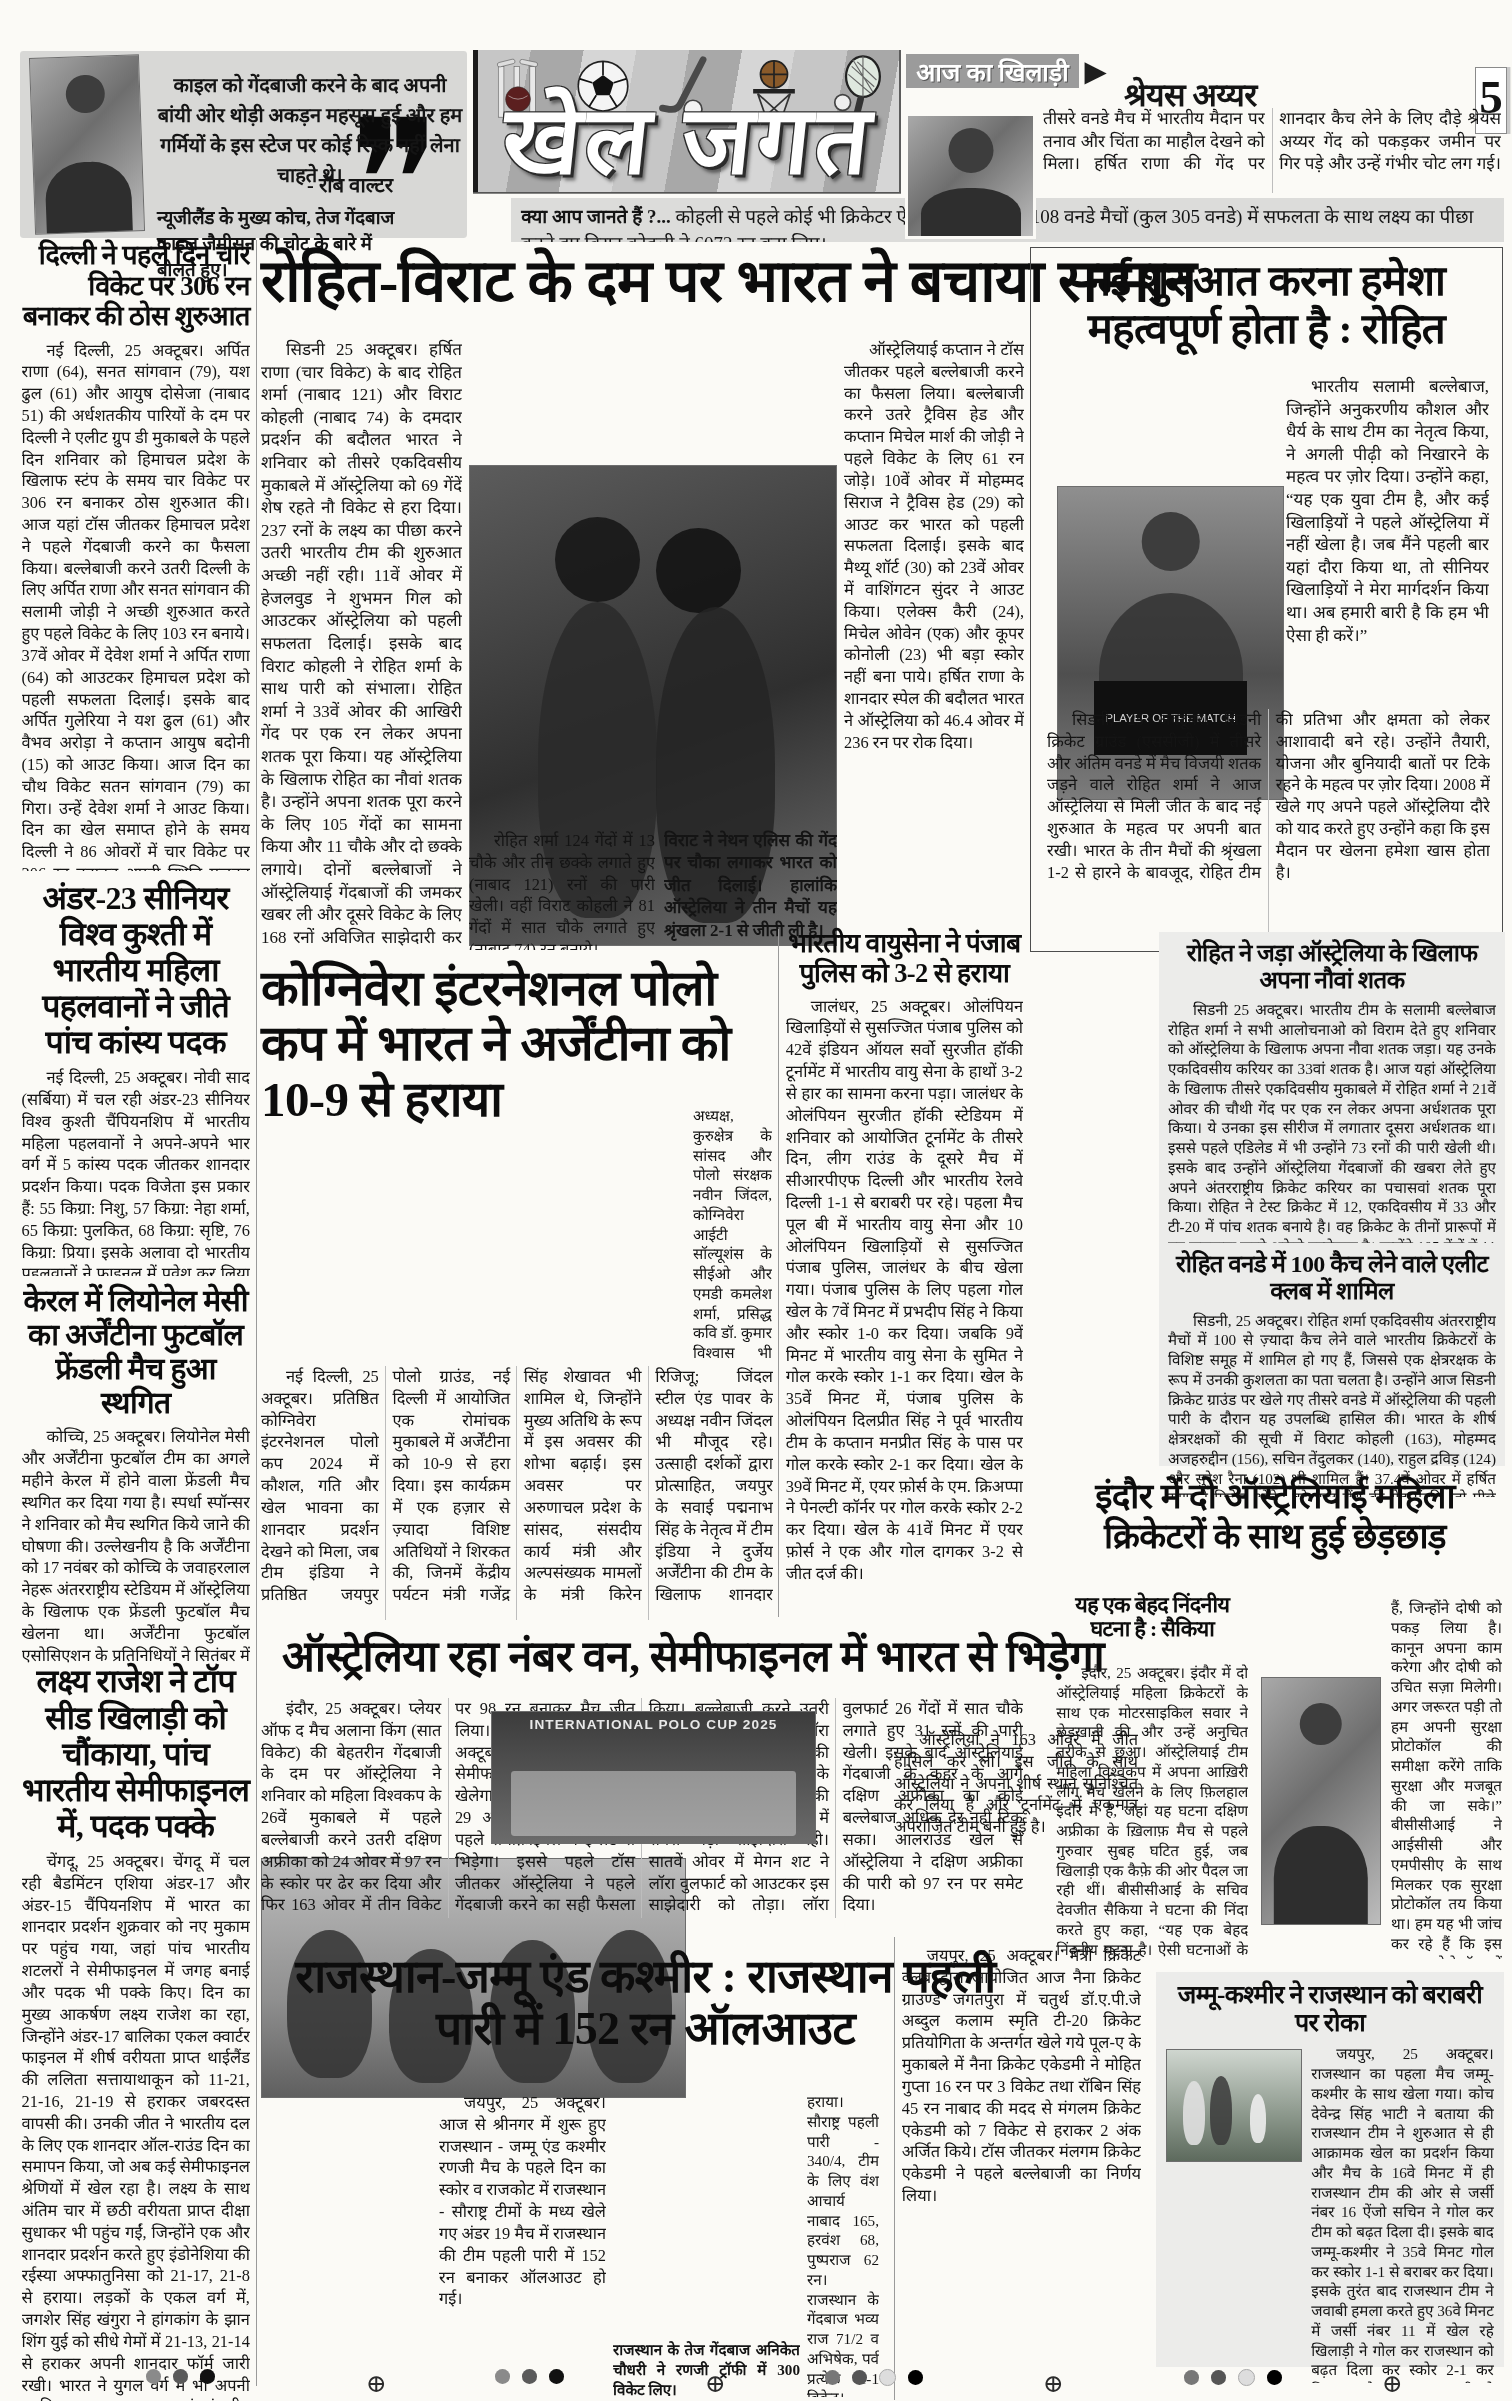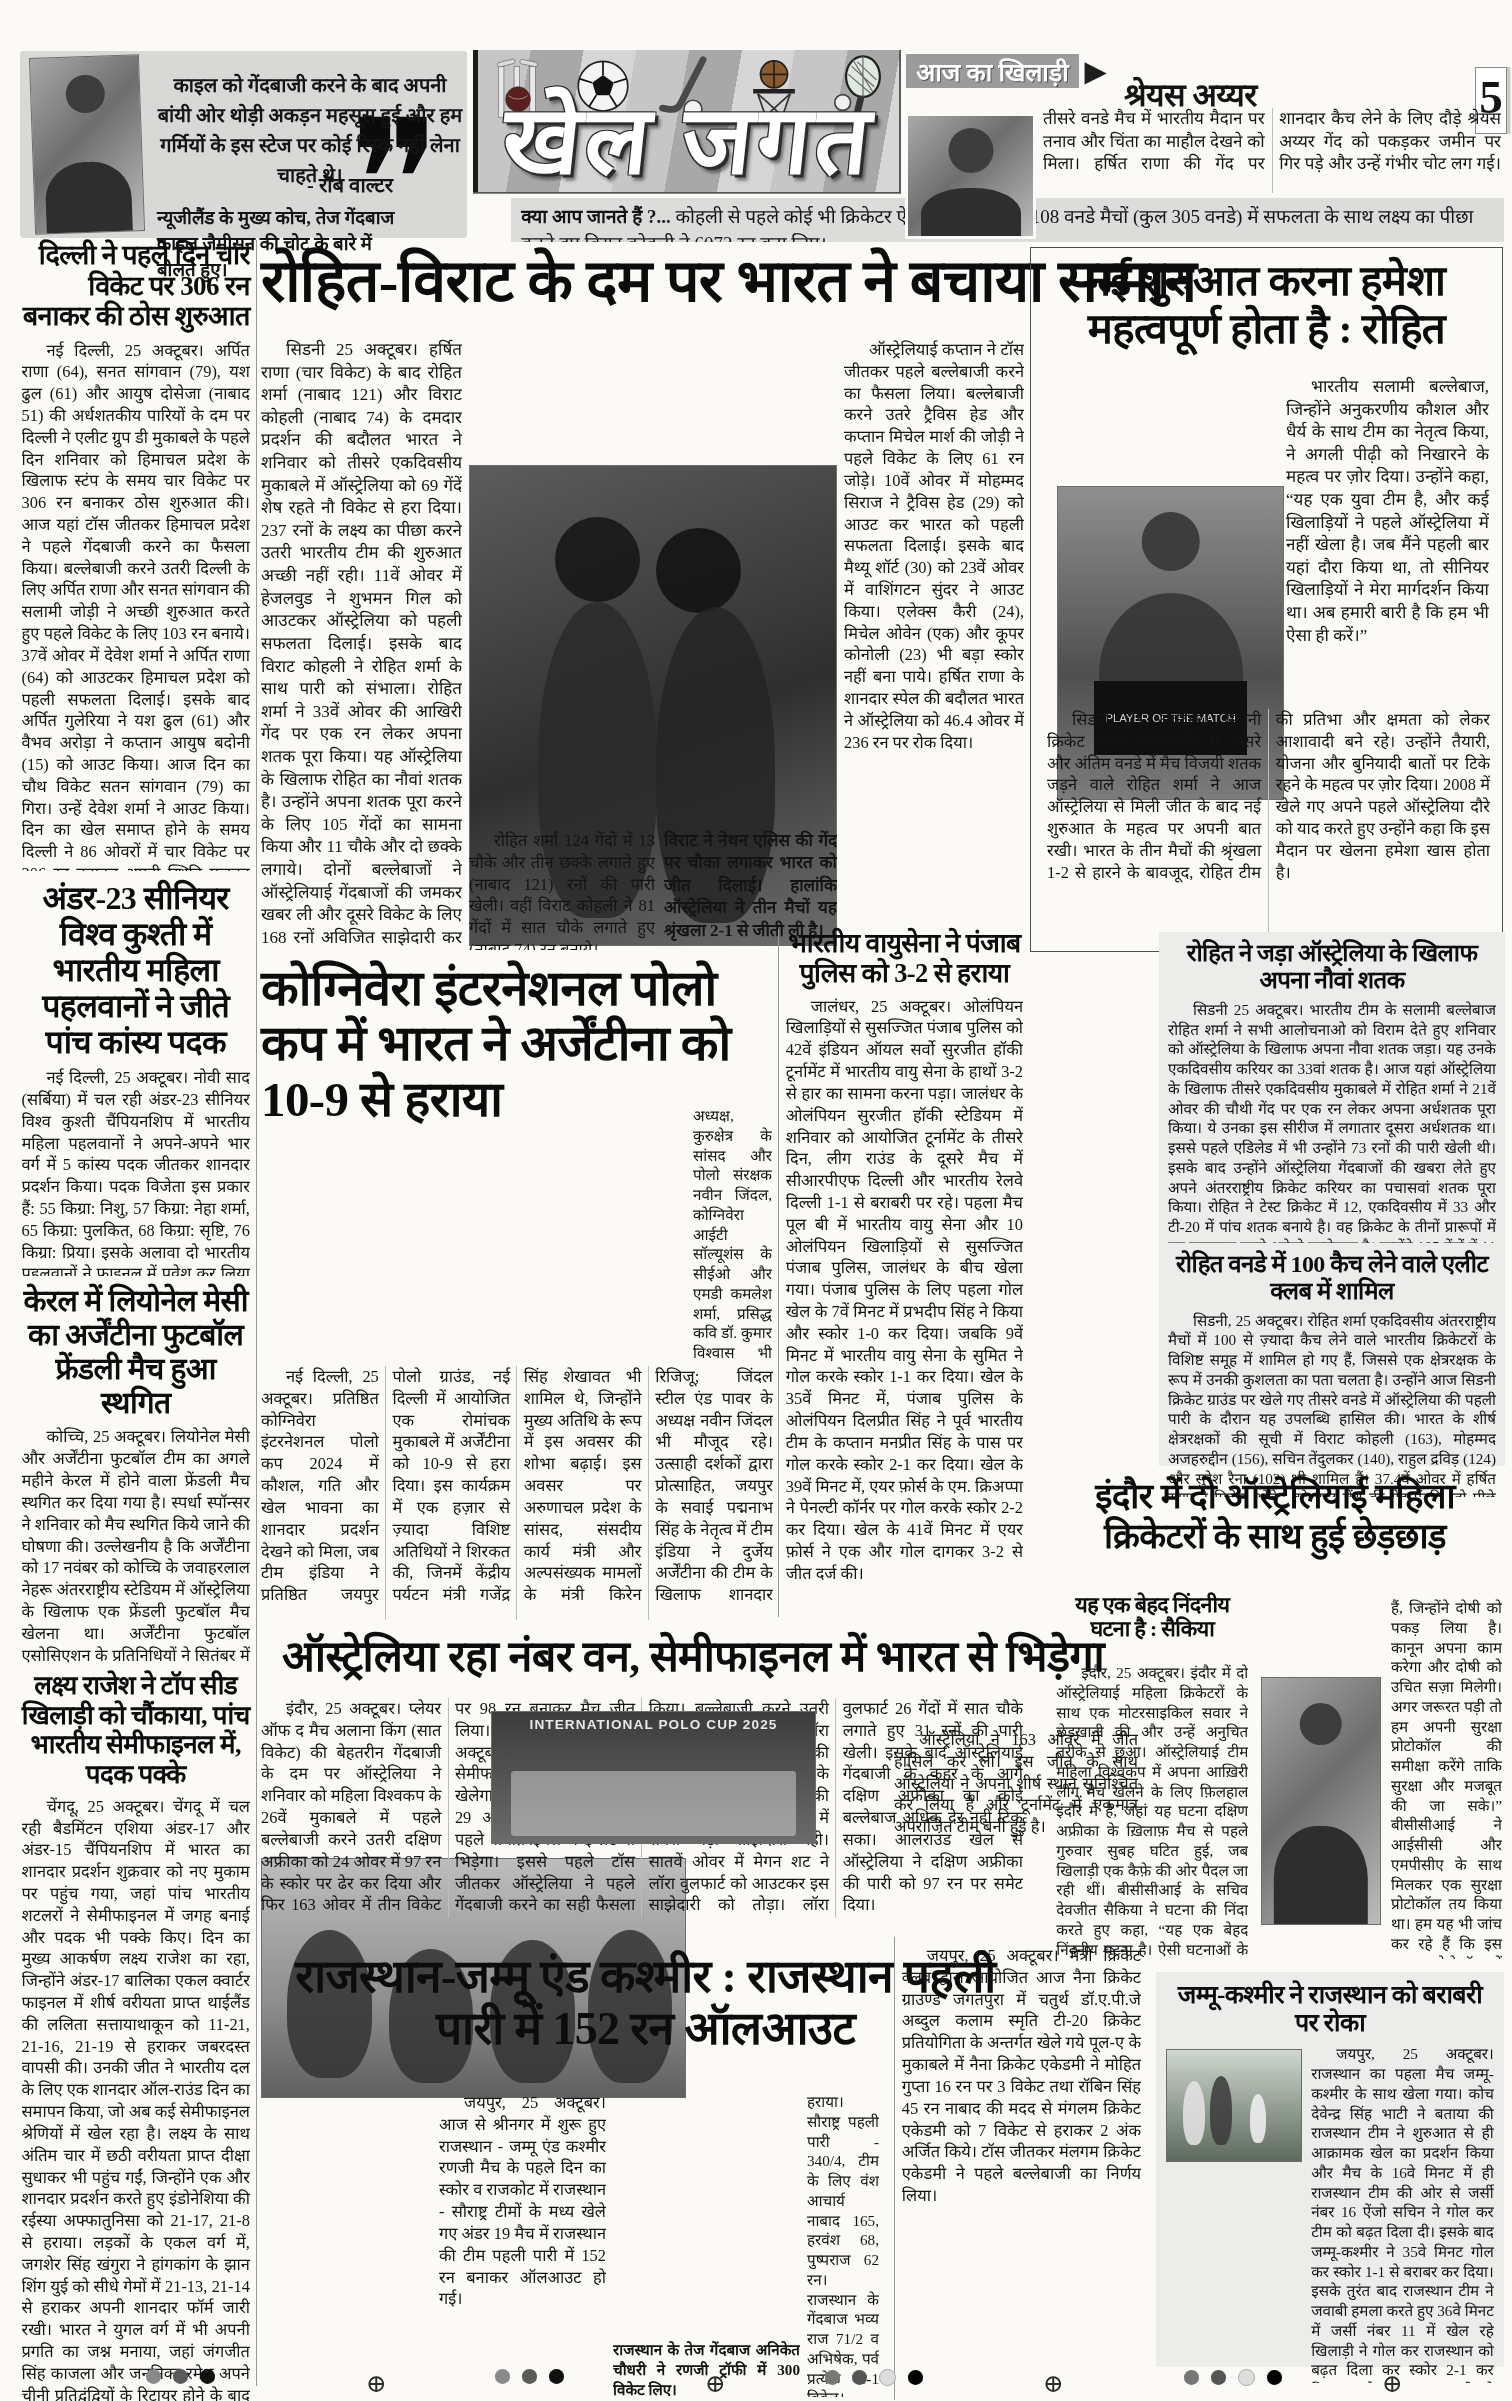--- a/index.html
+++ b/index.html
@@ -137,21 +137,21 @@
     </article>
     <article>
       <h2 class="hd ctr" style="font-size:32px;margin-top:9px;">अंडर-23 सीनियर विश्व कुश्ती में भारतीय महिला पहलवानों ने जीते पांच कांस्य पदक</h2>
       <p class="bt" style="height:209px;margin-top:6.8px;">नई दिल्ली, 25 अक्टूबर। नोवी साद (सर्बिया) में चल रही अंडर-23 सीनियर विश्व कुश्ती चैंपियनशिप में भारतीय महिला पहलवानों ने अपने-अपने भार वर्ग में 5 कांस्य पदक जीतकर शानदार प्रदर्शन किया। पदक विजेता इस प्रकार हैं: 55 किग्रा: निशु, 57 किग्रा: नेहा शर्मा, 65 किग्रा: पुलकित, 68 किग्रा: सृष्टि, 76 किग्रा: प्रिया। इसके अलावा दो भारतीय पहलवानों ने फाइनल में प्रवेश कर लिया है और कल जापानी प्रतिद्वंद्वियों के खिलाफ स्वर्ण पदक के लिए प्रतिस्पर्धा करेंगी: 53 किग्रा: हंसिका लांबा, 59 किग्रा: सारिका मलिक।</p>
     </article>
     <article>
       <h2 class="hd ctr" style="font-size:30px;margin-top:8px;">केरल में लियोनेल मेसी का अर्जेंटीना फुटबॉल फ्रेंडली मैच हुआ स्थगित</h2>
       <p class="bt" style="height:237px;margin-top:6.8px;">कोच्चि, 25 अक्टूबर। लियोनेल मेसी और अर्जेंटीना फुटबॉल टीम का अगले महीने केरल में होने वाला फ्रेंडली मैच स्थगित कर दिया गया है। स्पर्धा स्पॉन्सर ने शनिवार को मैच स्थगित किये जाने की घोषणा की। उल्लेखनीय है कि अर्जेंटीना को 17 नवंबर को कोच्चि के जवाहरलाल नेहरू अंतरराष्ट्रीय स्टेडियम में ऑस्ट्रेलिया के खिलाफ एक फ्रेंडली फुटबॉल मैच खेलना था। अर्जेंटीना फुटबॉल एसोसिएशन के प्रतिनिधियों ने सितंबर में वेन्यू का निरीक्षण किया था। कोच्चि का दौरा इस साल फीफा अंतरराष्ट्रीय सत्र के दौरान फ्रेंडली मैचों के लिए ला एल्बिसेलेस्टे की नवंबर के अस्थायी कार्यक्रम का हिस्सा था। स्पॉन्सर ने फीफा से अनुमति मिलने में देरी का हवाला देते हुए कहा कि मैच अगले अंतरराष्ट्रीय सत्र के दौरान पुनर्निर्धारित किया जाएगा। तारीखों की घोषणा नहीं की गई।</p>
     </article>
     <article>
-      <h2 class="hd ctr" style="font-size:26px;margin-top:8px;">लक्ष्य राजेश ने टॉप सीड खिलाड़ी को चौंकाया, पांच भारतीय सेमीफाइनल में, पदक पक्के</h2>
+      <h2 class="hd ctr" style="font-size:32px;margin-top:0;">लक्ष्य राजेश ने टॉप सीड खिलाड़ी को चौंकाया, पांच भारतीय सेमीफाइनल में, पदक पक्के</h2>
       <p class="bt" style="height:638px;margin-top:6.8px;">चेंगदू, 25 अक्टूबर। चेंगदू में चल रही बैडमिंटन एशिया अंडर-17 और अंडर-15 चैंपियनशिप में भारत का शानदार प्रदर्शन शुक्रवार को नए मुकाम पर पहुंच गया, जहां पांच भारतीय शटलरों ने सेमीफाइनल में जगह बनाई और पदक भी पक्के किए। दिन का मुख्य आकर्षण लक्ष्य राजेश का रहा, जिन्होंने अंडर-17 बालिका एकल क्वार्टर फाइनल में शीर्ष वरीयता प्राप्त थाईलैंड की ललिता सत्तायाथाकून को 11-21, 21-16, 21-19 से हराकर जबरदस्त वापसी की। उनकी जीत ने भारतीय दल के लिए एक शानदार ऑल-राउंड दिन का समापन किया, जो अब कई सेमीफाइनल श्रेणियों में खेल रहा है। लक्ष्य के साथ अंतिम चार में छठी वरीयता प्राप्त दीक्षा सुधाकर भी पहुंच गईं, जिन्होंने एक और शानदार प्रदर्शन करते हुए इंडोनेशिया की रईस्या अफ्फातुनिसा को 21-17, 21-8 से हराया। लड़कों के एकल वर्ग में, जगशेर सिंह खंगुरा ने हांगकांग के झान शिंग युई को सीधे गेमों में 21-13, 21-14 से हराकर अपनी शानदार फॉर्म जारी रखी। भारत ने युगल वर्ग में भी अपनी प्रगति का जश्न मनाया, जहां जंगजीत सिंह काजला और जननिका रमेश अपने चीनी प्रतिद्वंद्वियों के रिटायर होने के बाद अंडर-17 मिश्रित युगल सेमीफाइनल में पहुंच गए। इससे पहले, शीर्ष वरीयता प्राप्त शाइना मणिमुथु ने जापान की युबुकी अज़ुमाया को 21-14, 21-16 से हराकर अंडर-15 बालिका एकल सेमीफाइनल में आसानी से प्रवेश किया। दोनों आयु वर्गों में पांच सेमीफाइनलिस्टों के साथ, भारत के युवा शटलरों ने अब तक के अपने सबसे यादगार महाद्वीपीय अभियानों में से एक का प्रदर्शन किया है।</p>
     </article>
 
   </aside>
 
   <h1 class="abs hd" style="left:261px;top:248px;width:763px;font-size:59px;white-space:nowrap;">रोहित-विराट के दम पर भारत ने बचाया सम्मान</h1>
   <p class="abs bt" style="left:261px;top:339px;width:201px;height:610px;font-size:17px;">सिडनी 25 अक्टूबर। हर्षित राणा (चार विकेट) के बाद रोहित शर्मा (नाबाद 121) और विराट कोहली (नाबाद 74) के दमदार प्रदर्शन की बदौलत भारत ने शनिवार को तीसरे एकदिवसीय मुकाबले में ऑस्ट्रेलिया को 69 गेंदें शेष रहते नौ विकेट से हरा दिया। 237 रनों के लक्ष्य का पीछा करने उतरी भारतीय टीम की शुरुआत अच्छी नहीं रही। 11वें ओवर में हेजलवुड ने शुभमन गिल को आउटकर ऑस्ट्रेलिया को पहली सफलता दिलाई। इसके बाद विराट कोहली ने रोहित शर्मा के साथ पारी को संभाला। रोहित शर्मा ने 33वें ओवर की आखिरी गेंद पर एक रन लेकर अपना शतक पूरा किया। यह ऑस्ट्रेलिया के खिलाफ रोहित का नौवां शतक है। उन्होंने अपना शतक पूरा करने के लिए 105 गेंदों का सामना किया और 11 चौके और दो छक्के लगाये। दोनों बल्लेबाजों ने ऑस्ट्रेलियाई गेंदबाजों की जमकर खबर ली और दूसरे विकेट के लिए 168 रनों अविजित साझेदारी कर भारत को 38.3 ओवर में 237 रन बनाकर नौ विकेट से जीत दिला दी।</p>
   <figure class="abs photo" style="left:469px;top:339px;width:368px;height:481px;margin:0;background:linear-gradient(160deg,#5c5c5c,#2f2f2f 55%,#6e6e6e);">
     <div class="blob" style="left:85px;top:51px;width:85px;height:85px;background:#141414;border-radius:50%;"></div>
     <div class="blob" style="left:186px;top:62px;width:85px;height:85px;background:#101010;border-radius:50%;"></div>

